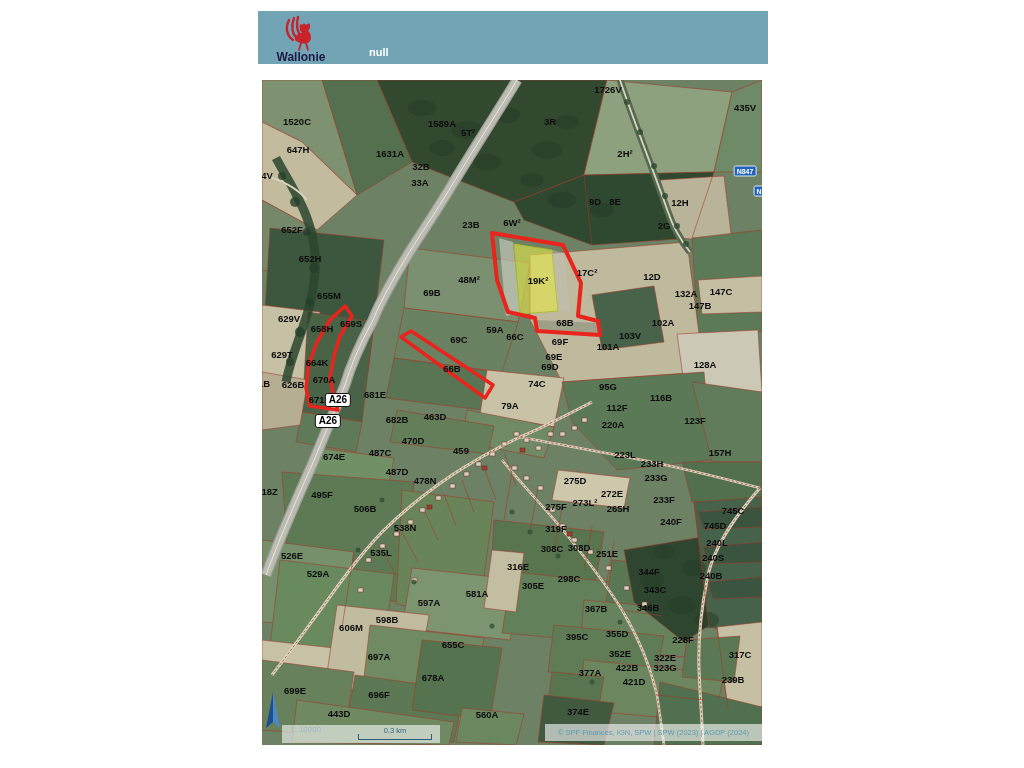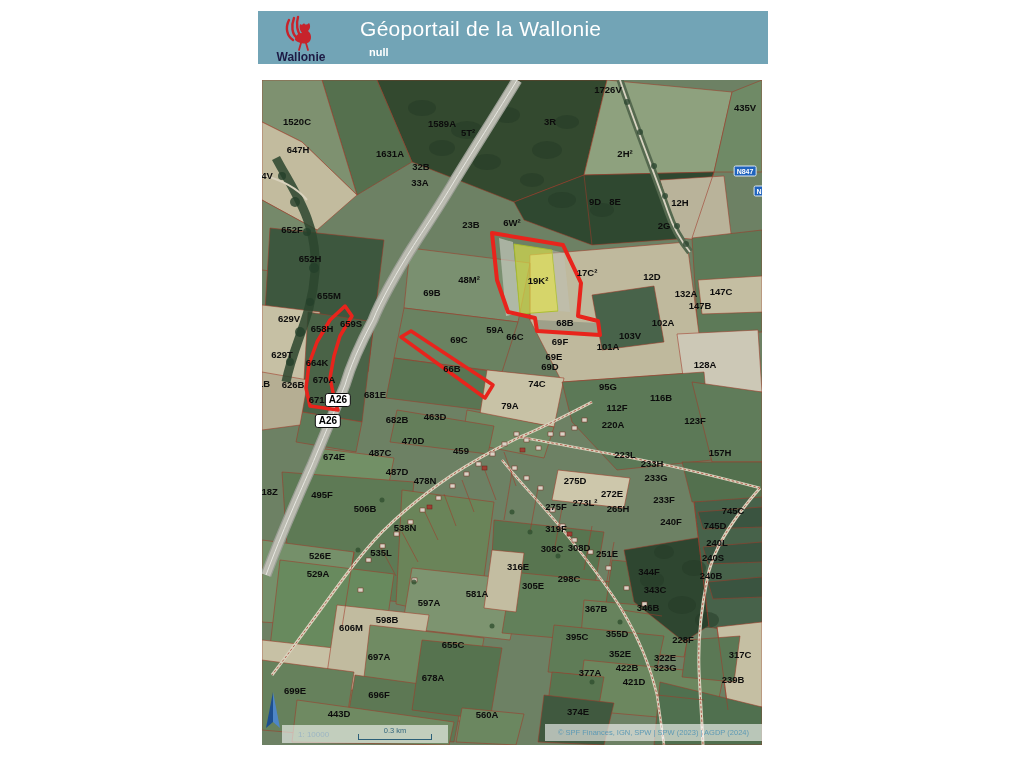--- a/index.html
+++ b/index.html
@@ -23,21 +23,21 @@
           color:#0c0c0c;white-space:nowrap;line-height:1;}
 
   .shield{position:absolute;transform:translate(-50%,-50%);white-space:nowrap;line-height:1;}
   .shield.motorway{background:#ffffff;color:#000;border:1.5px solid #111;border-radius:3px;
                    font-size:10px;font-weight:bold;padding:1px 3px;}
   .shield.national{background:#2063bd;color:#fff;border:1px solid #dde8f2;border-radius:2px;
                    font-size:7px;font-weight:bold;padding:1px 2px;}
 
   
   .scalebox{position:absolute;left:20px;top:645px;width:158px;height:18px;
-            background:rgba(255,255,255,.58);display:flex;align-items:center;padding-left:8px;}
+            background:rgba(255,255,255,.58);display:flex;}
   .ratio{font-size:8px;color:#9db6c3;margin-left:8px;}
   .bar-wrap{position:absolute;left:74px;top:1px;width:78px;height:16px;}
   .bar-label{position:absolute;left:0;right:0;top:0;text-align:center;font-size:7.5px;color:#35677d;}
   .bar{position:absolute;left:2px;bottom:2px;width:72px;height:5px;
        border-left:1.5px solid #2b5f78;border-right:1.5px solid #2b5f78;border-bottom:1.5px solid #2b5f78;}
 
   .north{position:absolute;left:2px;top:610px;}
 
   .attribution{position:absolute;left:283px;top:644px;width:217px;height:17px;
                background:rgba(255,255,255,.6);font-size:7.5px;color:#5e9ab5;
@@ -52,21 +52,20 @@
       <g fill="none" stroke="#c7232b" stroke-width="2.4" stroke-linecap="round">
         <path d="M8,6 C4,14 6,22 12,26"></path>
         <path d="M13,4 C10,12 11,20 16,24"></path>
         <path d="M17,3 C15,10 16,18 20,22"></path>
         <path d="M20,29 L18,36 M25,29 L27,36" stroke-width="1.8"></path>
       </g>
       <path d="M14,26 C18,30 26,31 29,27 C31,24 30,19 27,17 C29,15 30,12 28,9 C26,11 24,11 23,9 C22,11 20,11 19,10 C18,14 19,17 21,19 C17,19 14,22 14,26 Z" fill="#c7232b"></path>
     </svg>
     <span class="logo-label">Wallonie</span>
   </div>
-  <h1 class="title">Géoportail de la Wallonie</h1>
   <div class="subtitle">null</div>
 </div>
 
 <div class="map">
 
   <svg class="base" width="500" height="665" viewBox="0 0 500 665">
     <rect x="0" y="0" width="500" height="665" fill="#6d8164"></rect>
 
     <g stroke="#a03a2a" stroke-width="0.7" stroke-opacity="0.8">
       <path d="M115,0 L345,0 L322,95 L252,122 L150,82 Z" fill="#33492f"></path>
@@ -375,21 +374,21 @@
       <div class="plabel" style="left: 478px; top: 575px;">317C</div>
       <div class="plabel" style="left: 365px; top: 588px;">422B</div>
       <div class="plabel" style="left: 403px; top: 588px;">323G</div>
       <div class="plabel" style="left: 328px; top: 593px;">377A</div>
       <div class="plabel" style="left: 372px; top: 602px;">421D</div>
       <div class="plabel" style="left: 471px; top: 600px;">239B</div>
       <div class="plabel" style="left: 316px; top: 632px;">374E</div>
       <div class="plabel" style="left: 56px; top: 494px;">529A</div>
       <div class="plabel" style="left: 143px; top: 448px;">538N</div>
       <div class="plabel" style="left: 119px; top: 473px;">535L</div>
-      <div class="plabel" style="left: 40px; top: 476px; padding-left: 36px;">526E</div>
+      <div class="plabel" style="left: 30px; top: 476px;">526E</div>
       <div class="plabel" style="left: 89px; top: 548px;">606M</div>
       <div class="plabel" style="left: 125px; top: 540px;">598B</div>
       <div class="plabel" style="left: 167px; top: 523px;">597A</div>
       <div class="plabel" style="left: 117px; top: 577px;">697A</div>
       <div class="plabel" style="left: 33px; top: 611px;">699E</div>
       <div class="plabel" style="left: 117px; top: 615px;">696F</div>
       <div class="plabel" style="left: 77px; top: 634px;">443D</div>
       <div class="plabel" style="left: 171px; top: 598px;">678A</div>
       <div class="plabel" style="left: 191px; top: 565px;">655C</div>
       <div class="plabel" style="left: 215px; top: 514px;">581A</div>

